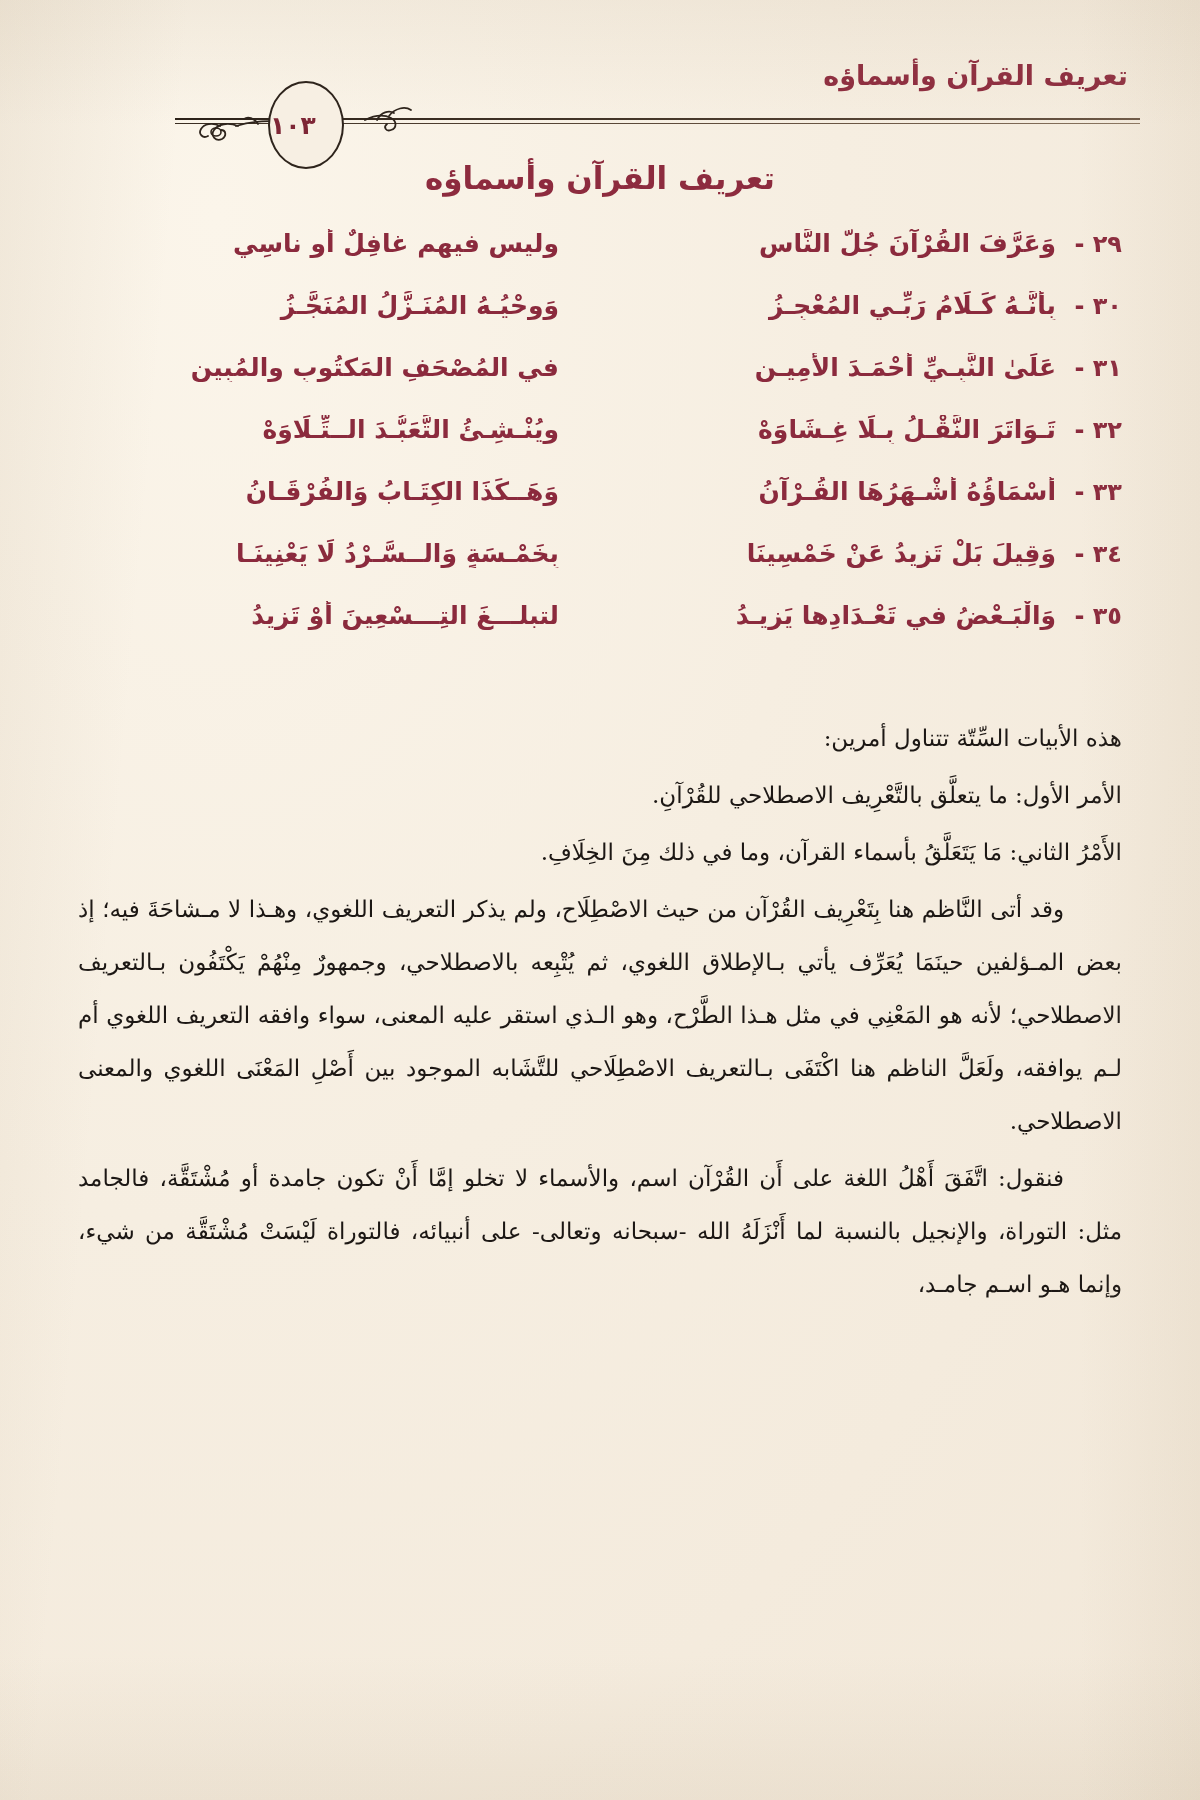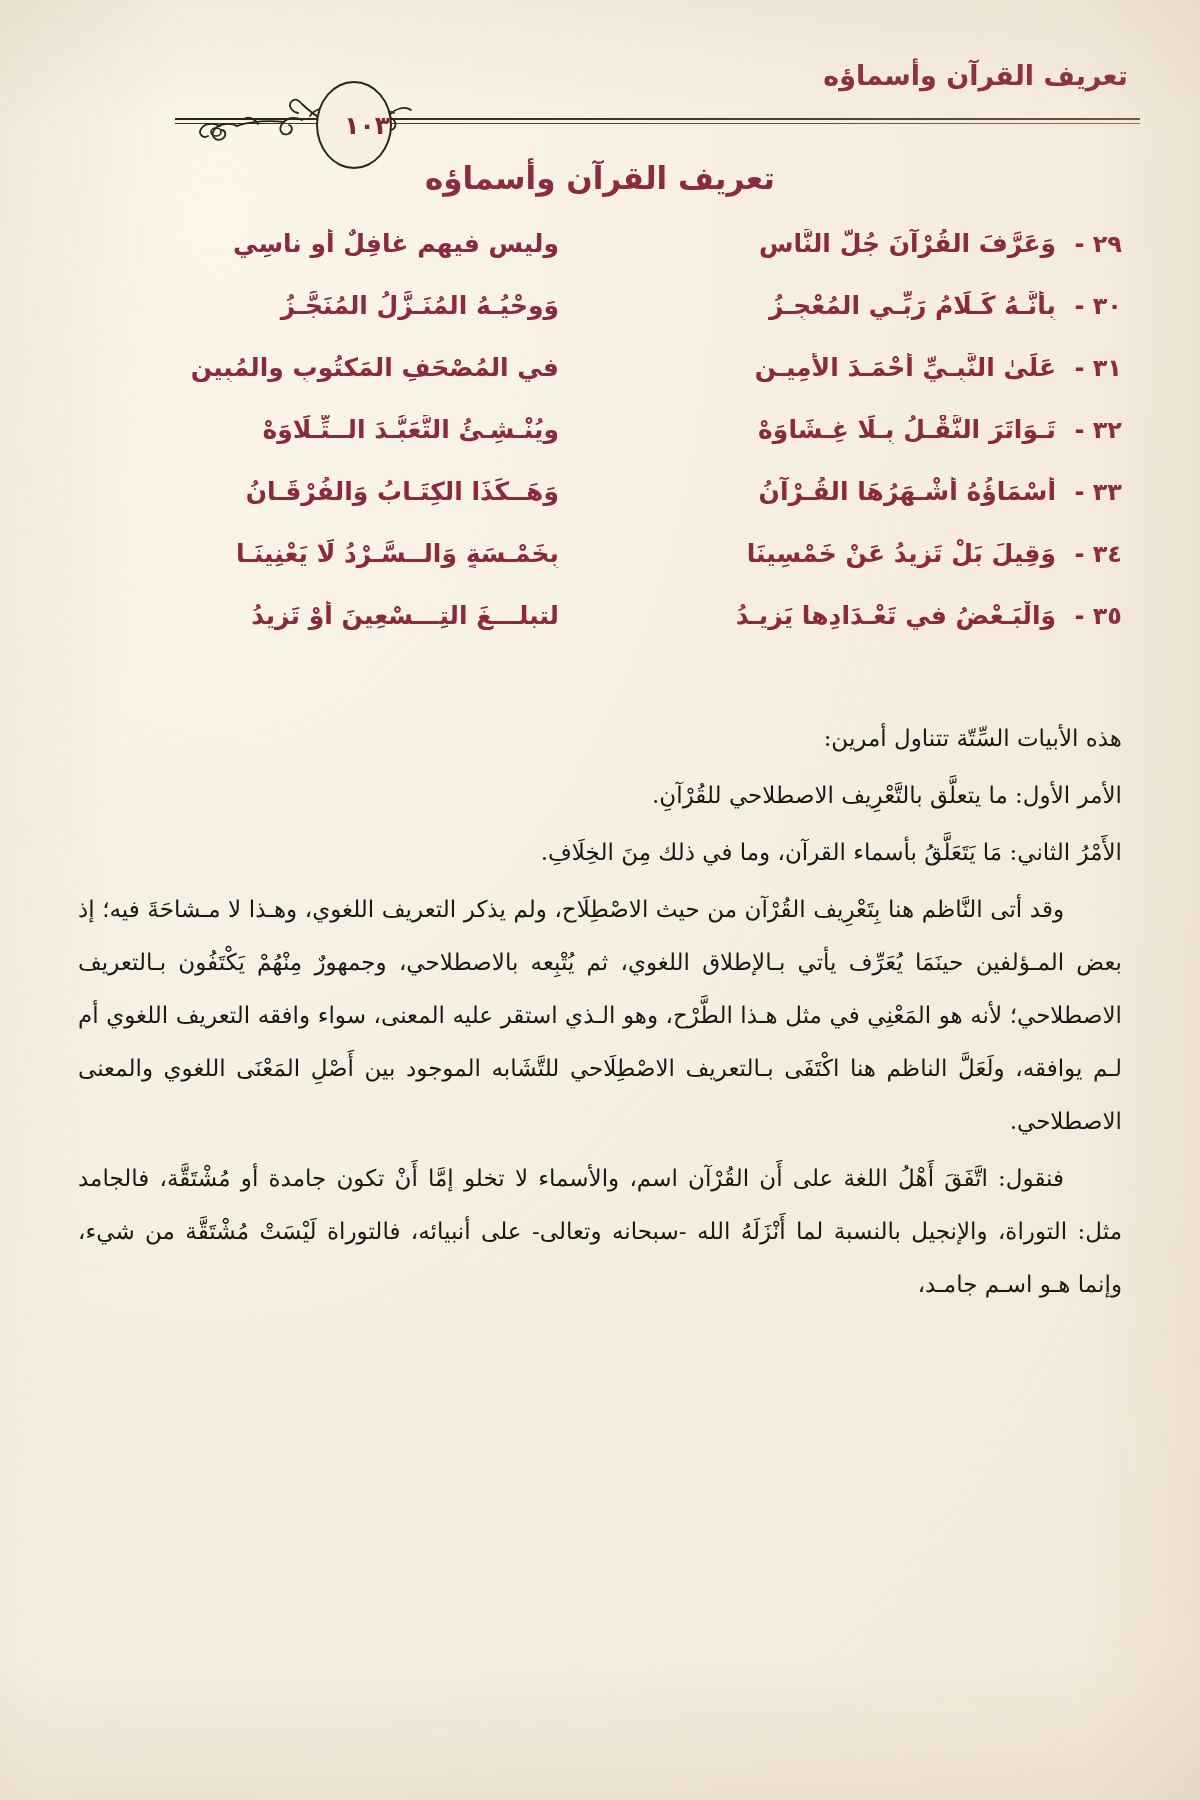--- a/index.html
+++ b/index.html
@@ -70,29 +70,29 @@
     background: linear-gradient(90deg, #2b2119 0%, #4a3a2c 60%, #6b5644 100%);
   }
   .rule-line.second {
     top: 7px;
     height: 1px;
     background: linear-gradient(90deg, #3a2d22 0%, #6b5644 70%, #8a7560 100%);
   }
   .page-oval {
     position: absolute;
     top: -1px;
-    right: 748px;
+    right: 796px;
     width: 72px;
     height: 84px;
     border: 2.4px solid #2e241c;
     border-radius: 50%;
     background: #f7efe3;
     display: flex;
     align-items: center;
-    justify-content: flex-start;
+    justify-content: flex-end;
     transform: translateY(-34px);
     z-index: 4;
   }
   .page-number {
     font-family: "DejaVu Sans", "Liberation Sans", sans-serif;
     font-size: 25px;
     font-weight: bold;
     color: #7e2636;
     letter-spacing: 1px;
   }

